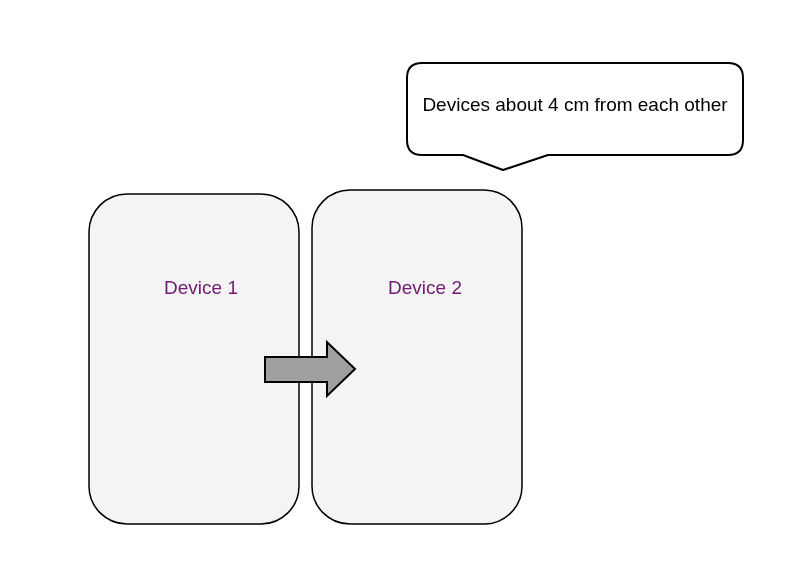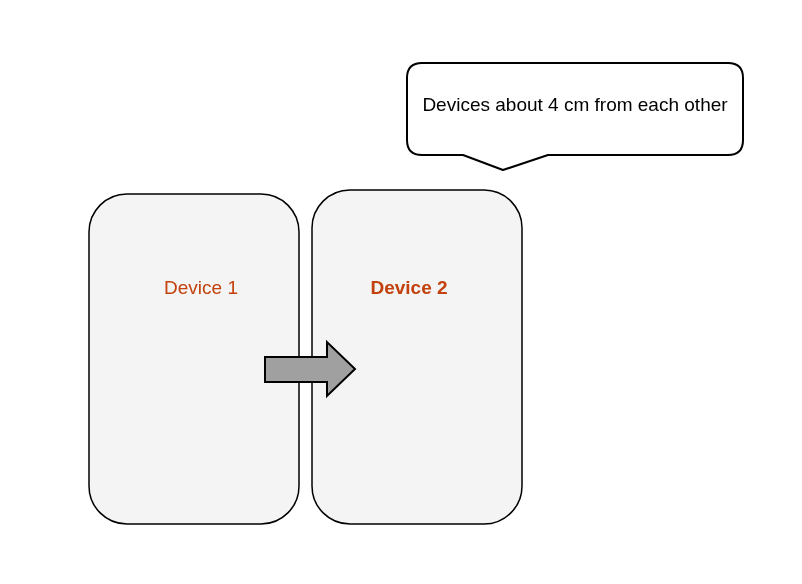--- a/index.html
+++ b/index.html
@@ -37,26 +37,26 @@
     color: #000000;
     text-align: center;
     white-space: nowrap;
   }
   .device-label {
     position: absolute;
     top: 278px;
     width: 210px;
     font-size: 19px;
     line-height: 19px;
-    color: #c2410c;
+    color: #701a75;
     text-align: center;
     white-space: nowrap;
   }
   .device-label.label1 { left: 96px; }
-  .device-label.label2 { left: 304px; font-weight: bold; }
+  .device-label.label2 { left: 320px; }
 </style>
 </head>
 <body>
 
 <div class="canvas">
 
   <svg class="layer" width="802" height="584" viewBox="0 0 802 584">
 
     <path d="M 422,63 H 728 Q 743,63 743,78 V 140 Q 743,155 728,155 H 548 L 503,170 L 463,155 H 422 Q 407,155 407,140 V 78 Q 407,63 422,63 Z" stroke="#000000" stroke-width="2" stroke-linejoin="round" fill="#ffffff"></path>
 

